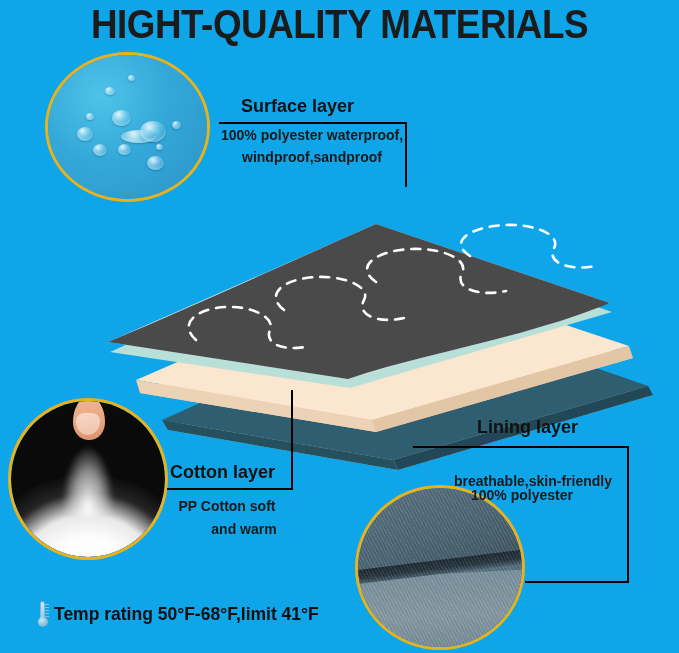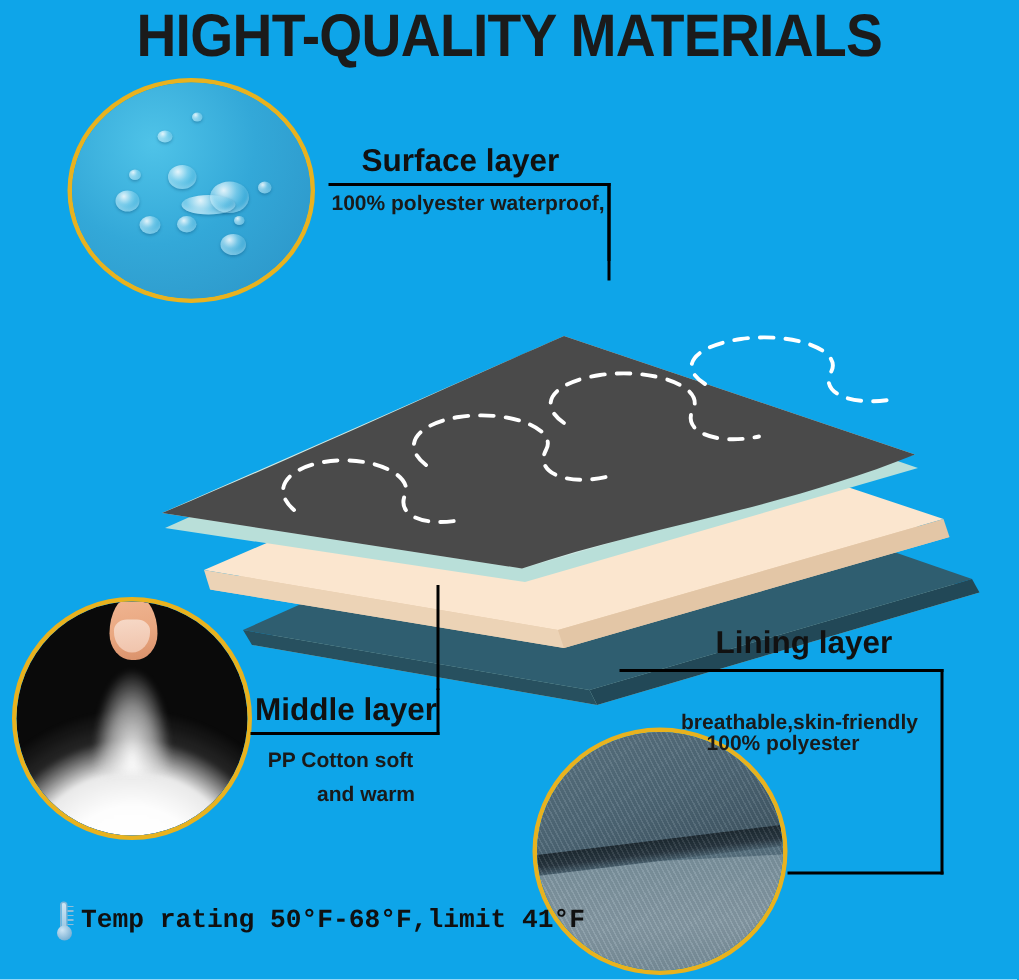--- a/index.html
+++ b/index.html
@@ -141,21 +141,21 @@
   }
 
   
   #mat { position: absolute; left: 88px; top: 140px; width: 600px; height: 330px; }
   #mat svg { display: block; }
 
   
   .callout-heading {
     position: absolute;
     font-family: "Liberation Sans", sans-serif;
-    font-size: 21px;
+    font-size: 18px;
     font-weight: 600;
     color: #111111;
     white-space: nowrap;
   }
   .callout-line {
     position: absolute;
     font-family: "Liberation Sans", sans-serif;
     font-size: 14px;
     font-weight: 600;
     color: #1a1a1a;
@@ -213,21 +213,21 @@
 
   
   #temp-row {
     position: absolute;
     left: 36px; top: 601px;
     display: flex;
     align-items: center;
     gap: 5px;
   }
   #temp-text {
-    font-family: Liberation Mono, monospace;
+    font-family: Liberation Sans, sans-serif;
     font-size: 17.5px;
     font-weight: bold;
     color: #101010;
     white-space: nowrap;
   }
   .thermo {
     position: relative;
     width: 13px;
     height: 26px;
   }
@@ -324,25 +324,26 @@
       <div class="fabric-bottom"></div>
       <div class="fabric-top"></div>
       <div class="fabric-crease"></div>
       <div class="fabric-weave"></div>
     </div>
   </div>
 
   <div class="callout-heading" id="surface-heading">Surface layer</div>
   <div id="surface-box"></div>
   <div class="callout-line" id="surface-text1">100% polyester waterproof,</div>
+  <div class="callout-line" id="surface-text2">windproof,sandproof</div>
   <div class="rule" id="surface-drop"></div>
 
   <div class="rule" id="middle-riser"></div>
   <div id="middle-box"></div>
-  <div class="callout-heading" id="middle-heading">Middle layer</div>
+  <div class="callout-heading" id="middle-heading">Cotton layer</div>
   <div class="callout-line" id="middle-text1">PP Cotton  soft</div>
   <div class="callout-line" id="middle-text2">and warm</div>
 
   <div class="callout-heading" id="lining-heading">Lining layer</div>
   <div id="lining-box"></div>
   <div class="callout-line" id="lining-text1">100% polyester</div>
   <div class="callout-line" id="lining-text2">breathable,skin-friendly</div>
   <div class="rule" id="lining-foot"></div>
 
   <div id="temp-row">

